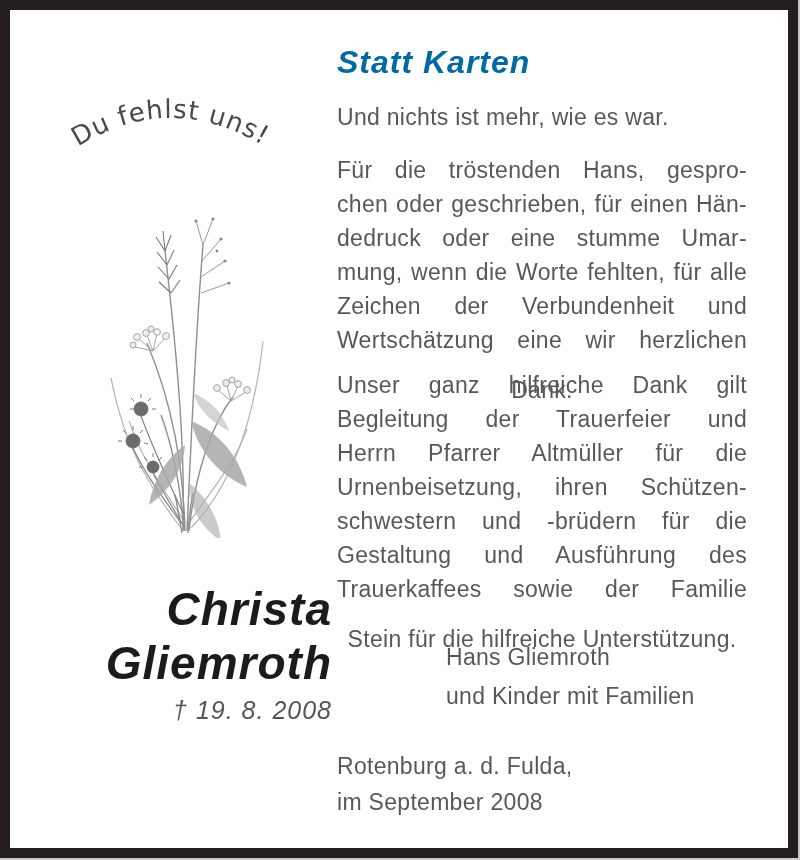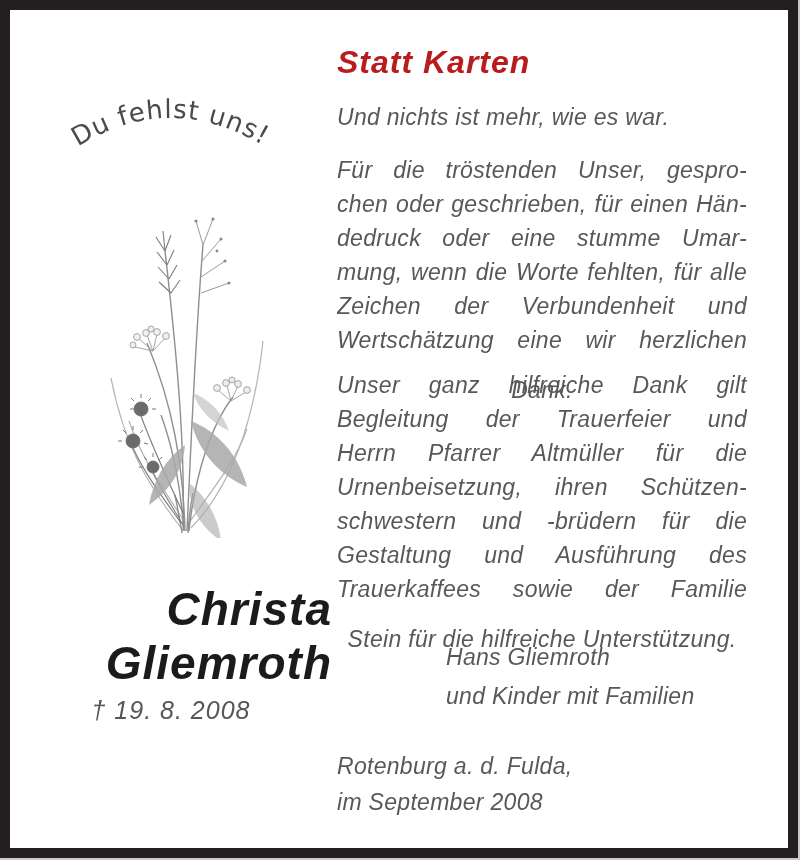--- a/index.html
+++ b/index.html
@@ -46,38 +46,37 @@
     font-weight: bold;
     font-style: italic;
     font-size: 46px;
     line-height: 54px;
     letter-spacing: 1px;
   }
   .death-date {
     position: absolute;
     left: 0; top: 686px;
     width: 322px;
-    text-align: center;
+    text-align: right;
     font-style: italic;
     font-size: 25px;
     color: #565658;
     letter-spacing: 1px;
   }
   
   .heading {
     position: absolute;
     left: 327px; top: 34px;
     font-weight: bold;
     font-style: italic;
     font-size: 32px;
-    color: #b91c1c;
+    color: #0369a1;
     letter-spacing: 1px;
   }
   .script {
-    font-style: italic;
     color: #58585a;
     font-size: 23px;
     letter-spacing: 0.3px;
   }
   .epigraph {
     position: absolute;
     left: 327px; top: 94px;
     width: 420px;
   }
   .para {
@@ -216,21 +215,21 @@
     <div>Gliemroth</div>
   </div>
 
   <div class="death-date">† 19. 8. 2008</div>
 
   <div class="heading">Statt Karten</div>
 
   <div class="epigraph script">Und nichts ist mehr, wie es war.</div>
 
   <div class="para para-1 script">
-    <div class="jline">Für die tröstenden Unser, gespro-</div>
+    <div class="jline">Für die tröstenden Hans, gespro-</div>
     <div class="jline">chen oder geschrieben, für einen Hän-</div>
     <div class="jline">dedruck oder eine stumme Umar-</div>
     <div class="jline">mung, wenn die Worte fehlten, für alle</div>
     <div class="jline">Zeichen der Verbundenheit und</div>
     <div class="jline">Wertschätzung eine wir herzlichen</div>
     <div class="lastline">Dank.</div>
   </div>
 
   <div class="para para-2 script">
     <div class="jline">Unser ganz hilfreiche Dank gilt</div>

